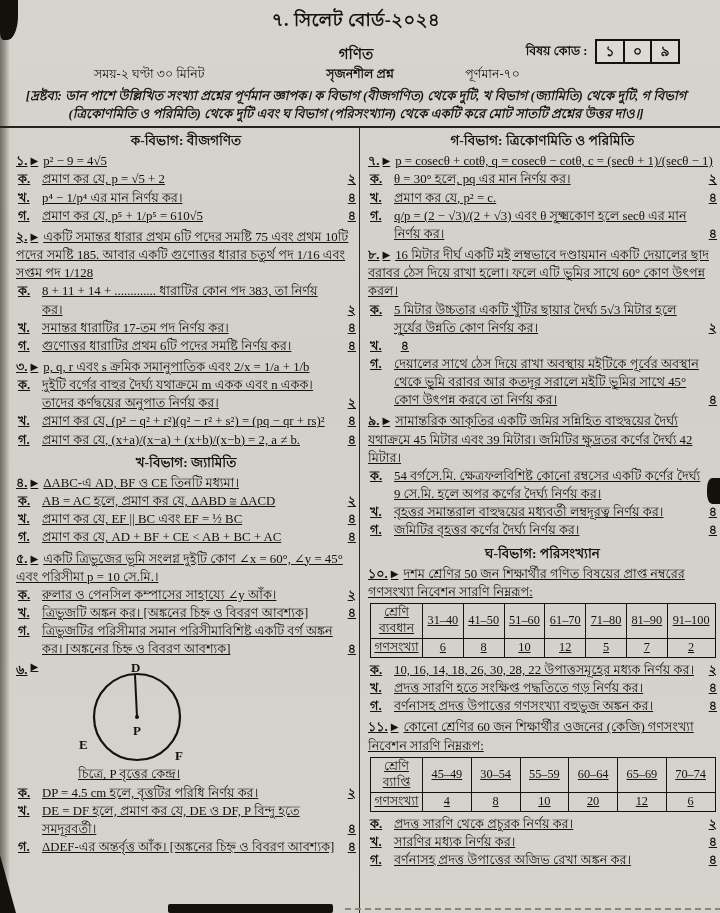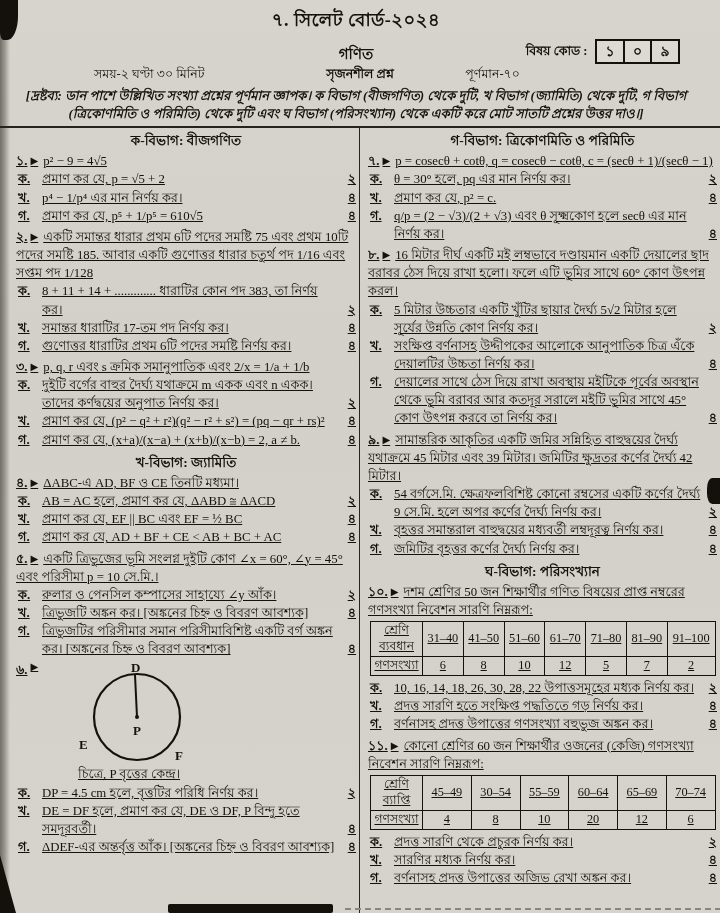--- a/index.html
+++ b/index.html
@@ -260,26 +260,25 @@
           <span class="item-marks">৪</span>
         </div>
       </div>
 
       <div class="question">
         <p class="q-intro">
           <span class="q-num">৮.</span><span class="q-marker">▶</span><span>16 মিটার দীর্ঘ একটি মই লম্বভাবে দণ্ডায়মান একটি দেয়ালের ছাদ বরাবর ঠেস দিয়ে রাখা হলো। ফলে এটি ভূমির সাথে 60° কোণ উৎপন্ন করল।</span>
         </p>
         <div class="q-item">
           <span class="item-label">ক.</span>
-          <span class="item-text">5 মিটার উচ্চতার একটি খুঁটির ছায়ার দৈর্ঘ্য 5√2 মিটার হলে সূর্যের উন্নতি কোণ নির্ণয় কর।</span>
-          <span class="item-marks">২</span>
-        </div>
-        <div class="q-item">
-          <span class="item-label">খ.</span>
-          <span class="item-text">সংক্ষিপ্ত বর্ণনাসহ উদ্দীপকের আলোকে আনুপাতিক চিত্র এঁকে দেয়ালটির উচ্চতা নির্ণয় কর।</span>
+          <span class="item-text">5 মিটার উচ্চতার একটি খুঁটির ছায়ার দৈর্ঘ্য 5√3 মিটার হলে সূর্যের উন্নতি কোণ নির্ণয় কর।</span>
+          <span class="item-marks">২</span>
+        </div>
+        <div class="q-item">
+          <span class="item-label">খ.</span>
           <span class="item-marks">৪</span>
         </div>
         <div class="q-item">
           <span class="item-label">গ.</span>
           <span class="item-text">দেয়ালের সাথে ঠেস দিয়ে রাখা অবস্থায় মইটিকে পূর্বের অবস্থান থেকে ভূমি বরাবর আর কতদূর সরালে মইটি ভূমির সাথে 45° কোণ উৎপন্ন করবে তা নির্ণয় কর।</span>
           <span class="item-marks">৪</span>
         </div>
       </div>
 
       <div class="question">

